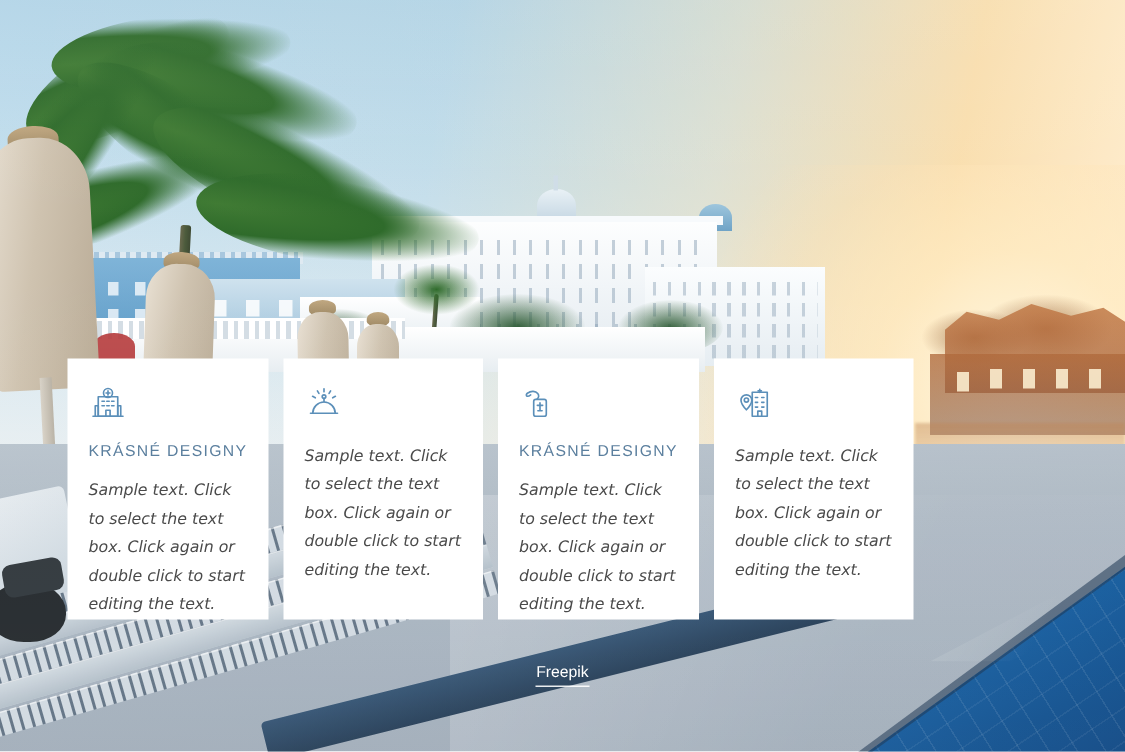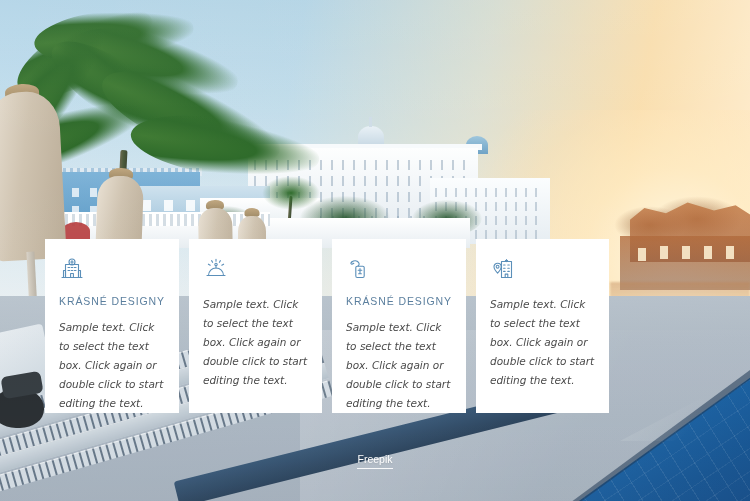--- a/index.html
+++ b/index.html
@@ -282,21 +282,21 @@
   }
 
   
   #attrib {
     position:absolute; left:0; top:437px; width:750px;
     text-align:center; color:#ffffff;
     font-size:10.5px; line-height:1.55;
     text-shadow:0 1px 2px rgba(0,0,0,.12);
   }
   #attrib .l1 { display:block; }
-  #attrib .l2 { display:inline-block; border-bottom:1px solid rgba(255,255,255,.9); padding-bottom:1px; margin-top:14px; }
+  #attrib .l2 { display:inline-block; border-bottom:1px solid rgba(255,255,255,.9); padding-bottom:1px; margin-top:3px; }
 </style>
 </head>
 <body>
 
 <div id="photo">
   <div class="sky"></div>
   <div class="sunglow"></div>
 
   <div class="sun-palm" style="right:8px;  top:196px; width:90px;  height:46px;"></div>
   <div class="sun-palm" style="right:64px; top:206px; width:72px;  height:38px;"></div>

